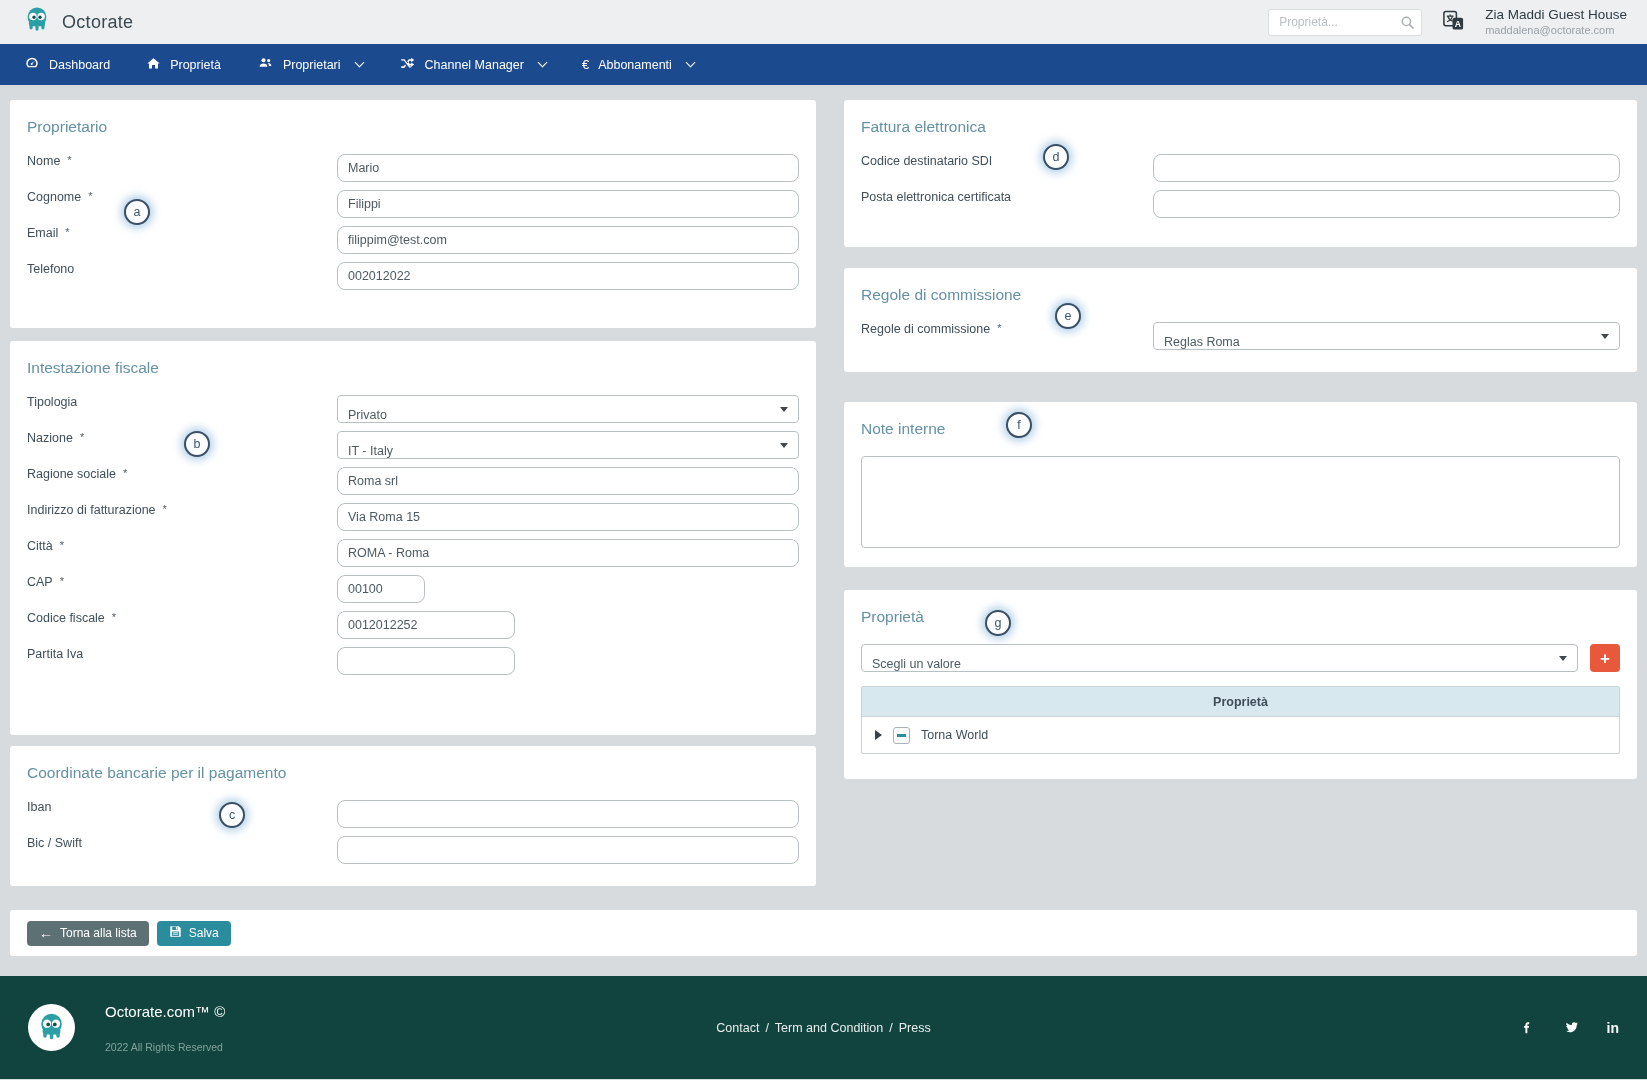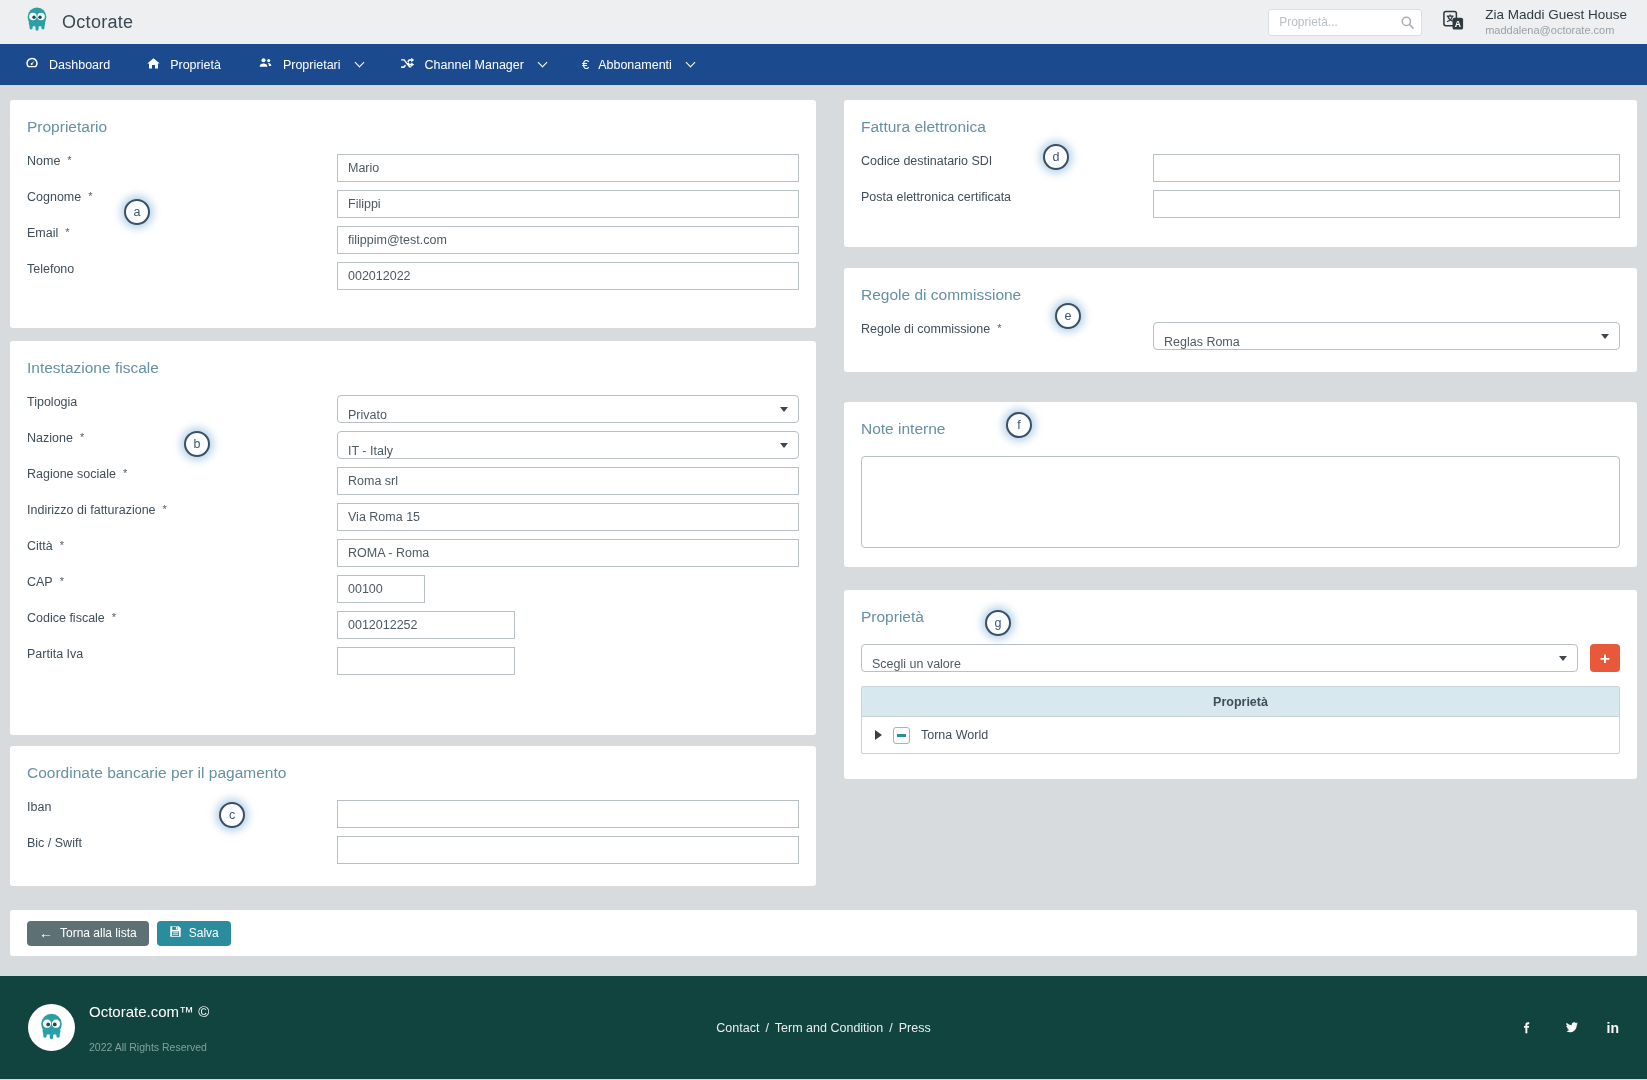--- a/index.html
+++ b/index.html
@@ -29,21 +29,21 @@
   .content { display:flex; gap:28px; padding:15px 10px 0; align-items:flex-start; }
   .col-left { width:806px; flex:none; }
   .col-right { flex:1; }
   .card { background:#fff; border-radius:3px; padding:14px 17px; position:relative; }
   .card-title { font-size:15.5px; font-weight:400; color:#6491a4; margin:4px 0 18px; }
 
   .frow { display:flex; align-items:flex-start; margin-bottom:8px; }
   .flabel { width:310px; flex:none; font-size:12.5px; color:#3f4e58; }
   .col-right .flabel { width:292px; }
   .req { margin-left:7px; font-size:11px; color:#55616a; vertical-align:top; }
-  .tinput { flex:1; height:28px; border:1px solid #b9c0c4; border-radius:0; padding:0 10px; font-size:12.5px; color:#4d5a62; font-family:inherit; background:#fff; }
+  .tinput { flex:1; height:28px; border:1px solid #b9c0c4; border-radius:8px; padding:0 10px; font-size:12.5px; color:#4d5a62; font-family:inherit; background:#fff; }
   .tinput.w-cap { flex:none; width:88px; }
   .tinput.w-med { flex:none; width:178px; }
   .sel { flex:1; height:28px; border:1px solid #b9c0c4; border-radius:4px; background:#fff; display:flex; align-items:center; padding:12px 26px 0 10px; font-size:12.5px; color:#4d5a62; position:relative; cursor:pointer; }
   .sel-caret { position:absolute; right:10px; top:11px; width:0; height:0; border-left:4.5px solid transparent; border-right:4.5px solid transparent; border-top:5.5px solid #40484e; }
 
   
   .card-owner { min-height:228px; margin-bottom:13px; }
   .card-invoice { min-height:394px; margin-bottom:11px; }
   .card-bank { min-height:138px; }
   .card-einvoice { min-height:147px; margin-bottom:21px; }
@@ -74,21 +74,21 @@
   .badge-g { left:141px; top:20px; }
 
   
   .actions-card { background:#fff; border-radius:3px; margin:24px 10px 0; height:46px; display:flex; align-items:center; gap:8px; padding:0 17px; }
   .btn { height:25px; border:none; border-radius:4px; color:#fff; font-size:12px; font-family:inherit; display:flex; align-items:center; gap:7px; padding:0 12px; cursor:pointer; }
   .btn-back { background:#5d7175; }
   .btn-save { background:#2b8c9e; }
   .back-arrow { font-size:14px; line-height:1; }
 
   
-  .pagefooter { background:#12443f; height:103px; margin-top:20px; display:flex; align-items:center; padding:4px 28px; position:relative; }
+  .pagefooter { background:#12443f; height:103px; margin-top:20px; display:flex; align-items:center; padding:4px 28px; position:relative;gap:16px; }
   .flogo { width:47px; height:47px; background:#fff; border-radius:50%; display:flex; align-items:center; justify-content:center; margin-right:14px; }
   .fbrand { font-size:15px; color:#fff; }
   .frights { font-size:10.5px; color:#7fa29b; margin-top:21px; }
   .flinks { position:absolute; left:50%; transform:translateX(-50%); font-size:12.5px; color:#e8eeee; display:flex; gap:6px; }
   .flinks a { color:#e8eeee; text-decoration:none; cursor:pointer; }
   .fsocial { margin-left:auto; display:flex; align-items:center; gap:27px; }
   .fsocial .ico { cursor:pointer; display:flex; align-items:center; }
   .in-glyph { color:#fff; font-size:14px; font-weight:700; }
 </style>
 </head>

